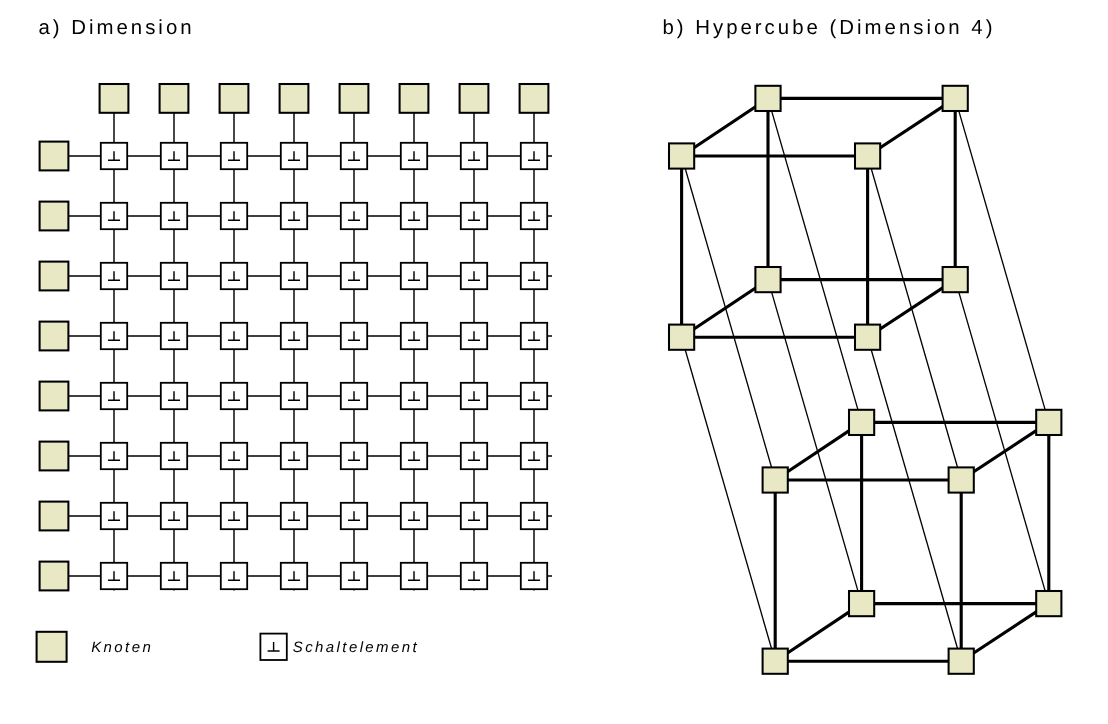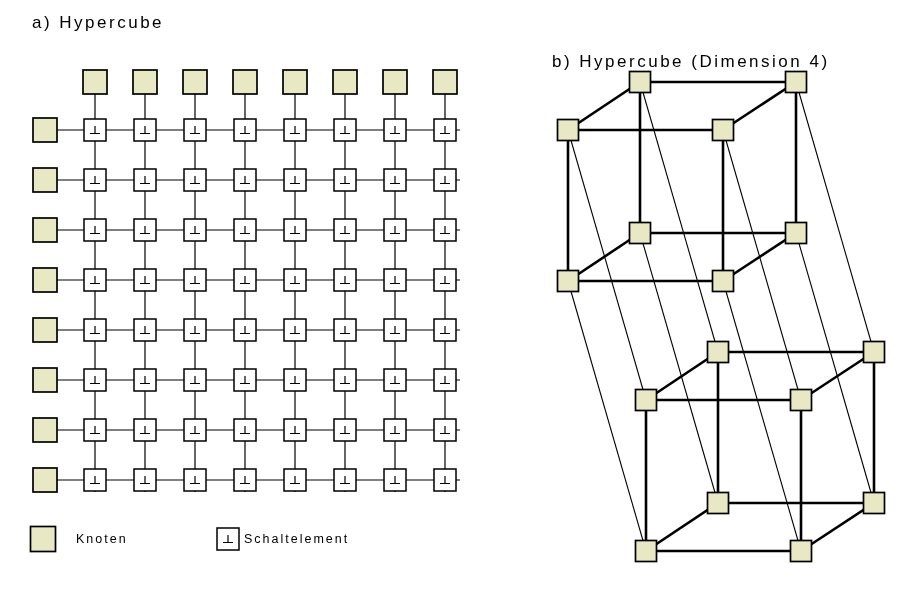--- a/index.html
+++ b/index.html
@@ -20,26 +20,27 @@
     left: 0;
     top: 0;
   }
   .panel-title {
     position: absolute;
     font-size: 17px;
     letter-spacing: 2.5px;
     white-space: nowrap;
   }
   #title-a { left: 32px; top: 13px; }
-  #title-b { left: 552px; top: 13px; margin-top: 39px; }
+  #title-b { left: 552px; top: 13px; }
   .legend-label {
     position: absolute;
     font-size: 12.5px;
     letter-spacing: 2px;
     white-space: nowrap;
+    font-style: italic;
   }
   #legend-label-node   { left: 76px;  top: 532px; }
   #legend-label-switch { left: 244px; top: 532px; }
 </style>
 </head>
 <body>
 
 <svg id="diagram-svg" width="923" height="603">
     <g>
       <line x1="95" y1="82" x2="95" y2="492" stroke="#000000" stroke-width="1.2"></line>
@@ -253,19 +254,19 @@
       <rect x="790.5" y="540.5" width="21" height="21" fill="#E8E8C4" stroke="#000000" stroke-width="1.7"></rect>
       <rect x="635.5" y="540.5" width="21" height="21" fill="#E8E8C4" stroke="#000000" stroke-width="1.7"></rect>
     </g>
     <g>
       <rect x="30.5" y="526.5" width="25" height="25" fill="#E8E8C4" stroke="#000000" stroke-width="1.7"></rect>
       <rect x="217" y="528" width="22" height="22" fill="#FFFFFF" stroke="#000000" stroke-width="1.5"></rect>
       <path d="M 223 542.5 H 233 M 228 542.5 V 535" stroke="#000000" stroke-width="1.2" fill="none"></path>
     </g>
   </svg>
 
-<div class="panel-title" id="title-a">a) Hypercube</div>
+<div class="panel-title" id="title-a">a) Dimension</div>
 
 <div class="panel-title" id="title-b">b) Hypercube (Dimension 4)</div>
 
 <span class="legend-label" id="legend-label-node">Knoten</span>
 
 <span class="legend-label" id="legend-label-switch">Schaltelement</span>
 
 </body></html>

